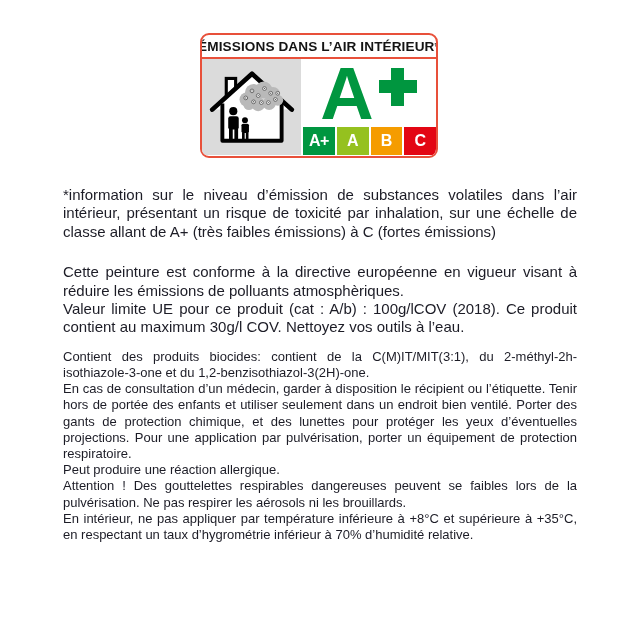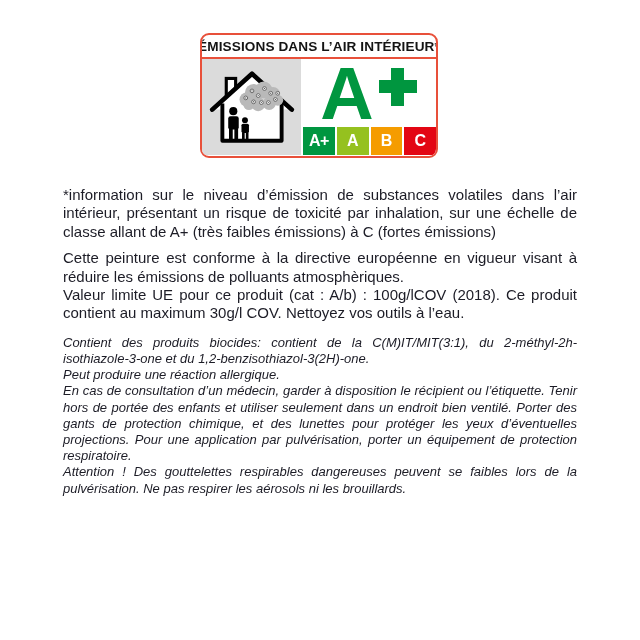--- a/index.html
+++ b/index.html
@@ -61,22 +61,22 @@
   .s2 { background: #f59c00; }
   .s3 { background: #e30613; }
 
   
   .text-main { position: absolute; left: 63px; top: 186px; width: 514px; }
   .text-main p {
     margin: 0; text-align: justify;
     font-size: 15px; line-height: 18.4px;
     hyphens: auto; -webkit-hyphens: auto;
   }
-  .group-regulatory { margin-top: 8px; }
-  .group-safety { margin-top: 12px; font-style: italic; }
+  .group-regulatory { margin-top: 22px; }
+  .group-safety { margin-top: 12px; }
   .group-safety p { font-size: 13px; line-height: 16.2px; }
 </style>
 </head>
 <body>
 
 <div class="page">
 
   <div class="label">
     <div class="label-title">ÉMISSIONS DANS L’AIR INTÉRIEUR*</div>
 
@@ -164,19 +164,20 @@
 
     <p>*information sur le niveau d’émission de substances volatiles dans l’air intérieur, présentant un risque de toxicité par inhalation, sur une échelle de classe allant de A+ (très faibles émissions) à C (fortes émissions)</p>
 
     <div class="group-regulatory">
       <p>Cette peinture est conforme à la directive européenne en vigueur visant à réduire les émissions de polluants atmosphèriques.</p>
       <p>Valeur limite UE pour ce produit (cat : A/b) : 100g/lCOV (2018). Ce produit contient au maximum 30g/l COV. Nettoyez vos outils à l’eau.</p>
     </div>
 
     <div class="group-safety">
       <p>Contient des produits biocides: contient de la C(M)IT/MIT(3:1), du 2-méthyl-2h-isothiazole-3-one et du 1,2-benzisothiazol-3(2H)-one.</p>
+      <p>En cas de consultation d’un médecin, garder à disposition le récipient ou l’étiquette. Tenir hors de portée des enfants et utiliser seulement dans un endroit bien ventilé. Porter des gants de protection chimique, et des lunettes pour protéger les yeux d’éventuelles projections. Pour une application par pulvérisation, porter un équipement de protection respiratoire.</p>
       <p>Peut produire une réaction allergique.</p>
-      <p>En cas de consultation d’un médecin, garder à disposition le récipient ou l’étiquette. Tenir hors de portée des enfants et utiliser seulement dans un endroit bien ventilé. Porter des gants de protection chimique, et des lunettes pour protéger les yeux d’éventuelles projections. Pour une application par pulvérisation, porter un équipement de protection respiratoire.</p>
       <p>Attention ! Des gouttelettes respirables dangereuses peuvent se faibles lors de la pulvérisation. Ne pas respirer les aérosols ni les brouillards.</p>
+      <p>En intérieur, ne pas appliquer par température inférieure à +8°C et supérieure à +35°C, en respectant un taux d’hygrométrie inférieur à 70% d’humidité relative.</p>
     </div>
 
   </div>
 </div>
 
 </body></html>

